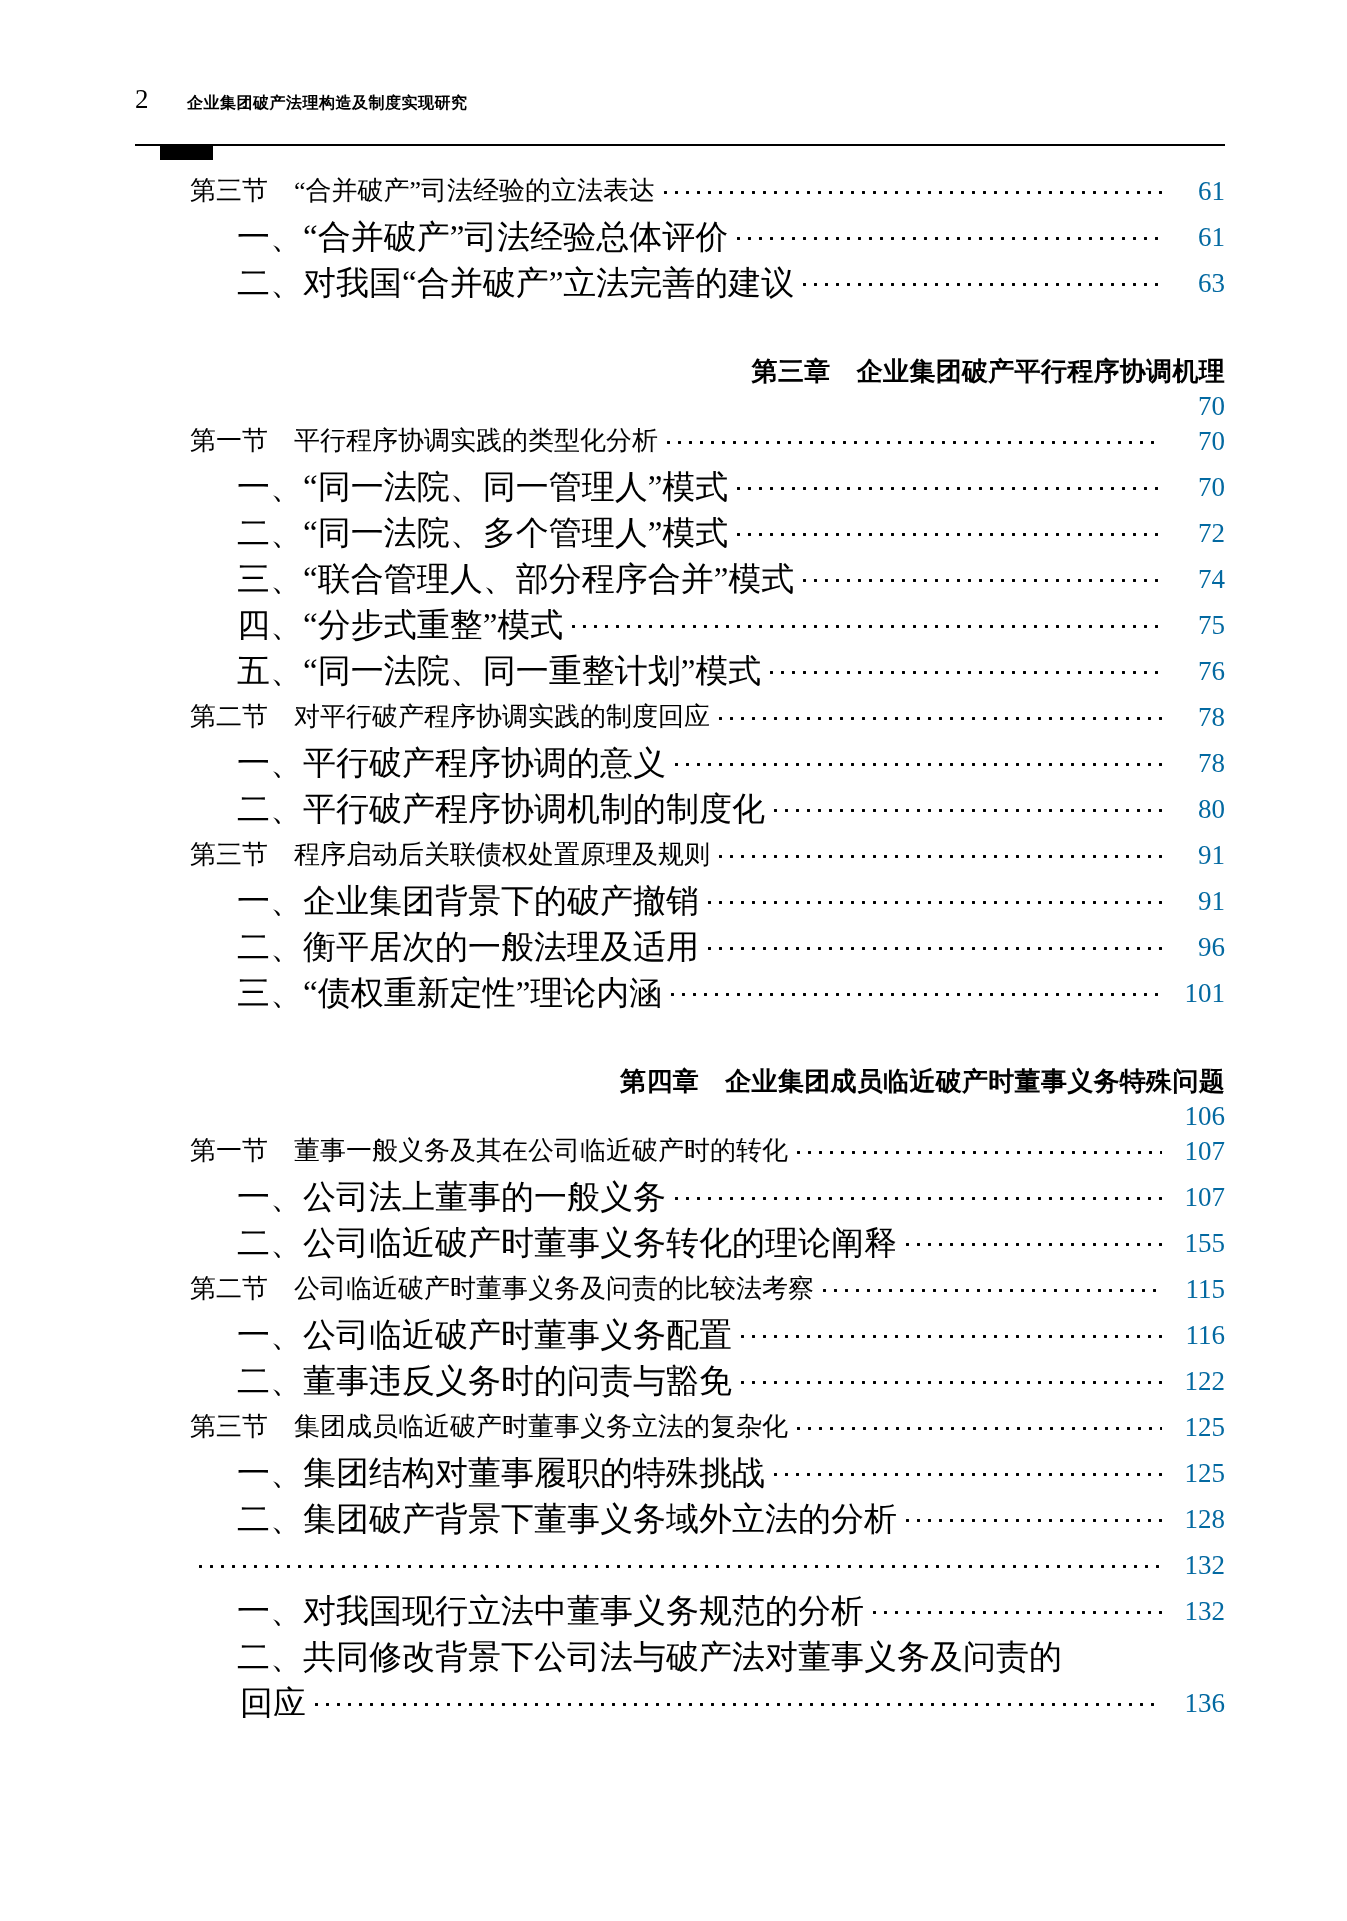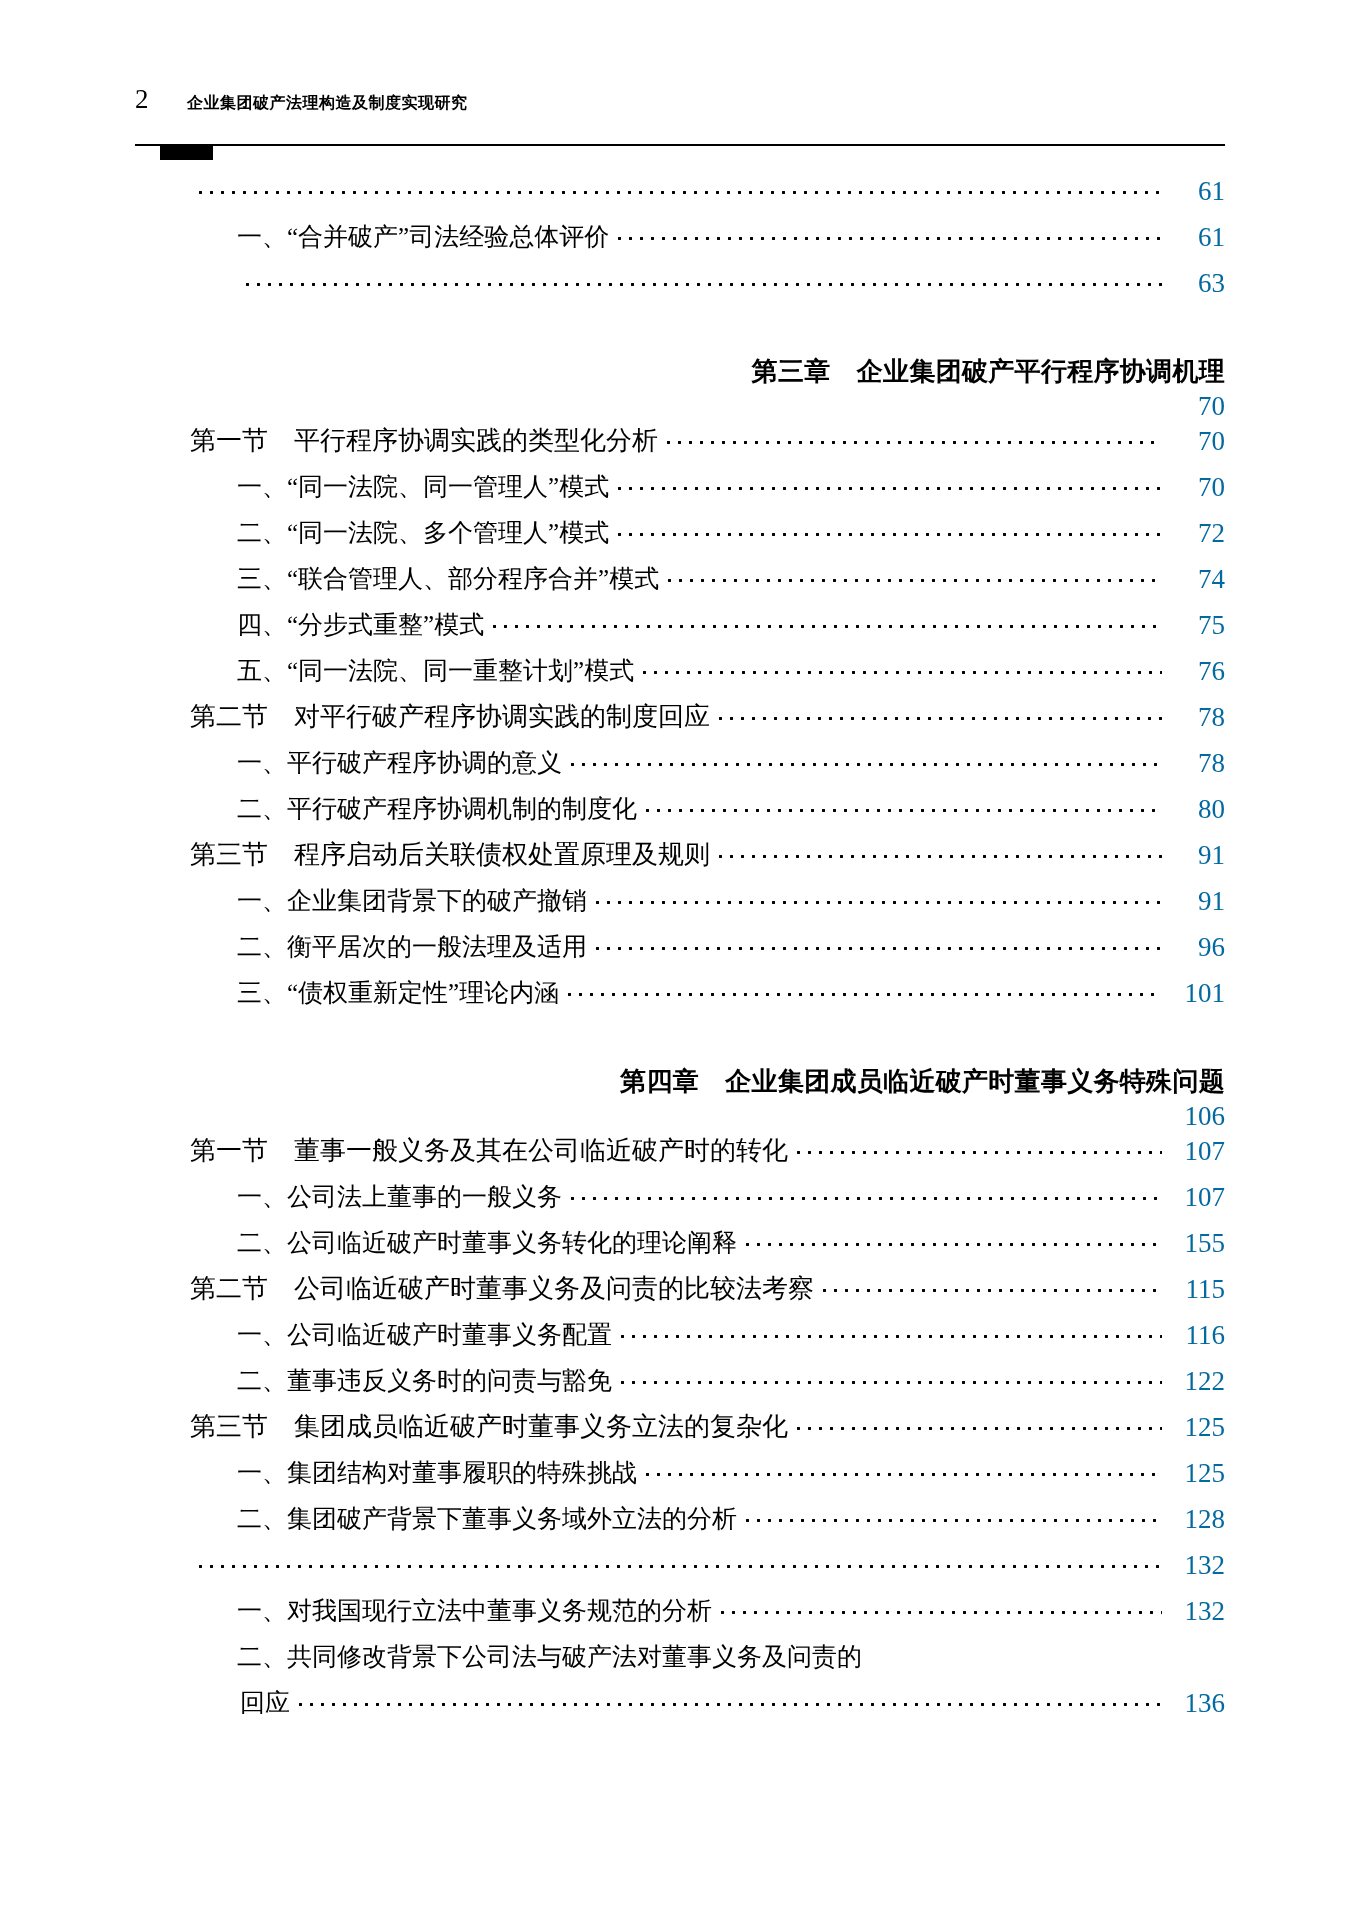--- a/index.html
+++ b/index.html
@@ -118,21 +118,21 @@
     letter-spacing: 0.3px;
   }
   
   .lvl-section .lbl {
     font-family: "Liberation Serif", "DejaVu Serif", serif;
     font-size: 26px;
   }
   
   .lvl-item .lbl {
     font-family: "Liberation Serif", "DejaVu Serif", serif;
-    font-size: 25px;
+    font-size: 33px;
   }
 
   .leader {
     flex: 1 1 auto;
     position: relative;
     height: 26px;
     margin: 0 9px 5px 9px;
     overflow: hidden;
   }
   .leader::before {
@@ -172,29 +172,31 @@
   </div>
 
   <div id="rule-wrap">
     <div id="rule-line"></div>
     <div id="rule-block"></div>
   </div>
 
   <div id="toc">
       <div class="grp">
         <div class="row lvl-section indent-1">
+          <span class="lbl">第三节　“合并破产”司法经验的立法表达</span>
           <span class="leader"></span>
           <span class="pg">61</span>
         </div>
         <div class="row lvl-item indent-2">
           <span class="lbl">一、“合并破产”司法经验总体评价</span>
           <span class="leader"></span>
           <span class="pg">61</span>
         </div>
         <div class="row lvl-item indent-2">
+          <span class="lbl">二、对我国“合并破产”立法完善的建议</span>
           <span class="leader"></span>
           <span class="pg">63</span>
         </div>
       </div>
       <div class="gap-lg"></div>
       <div class="grp">
         <div class="row lvl-chapter indent-0">
           <span class="lbl">第三章　企业集团破产平行程序协调机理</span>
           <span class="leader"></span>
           <span class="pg">70</span>

